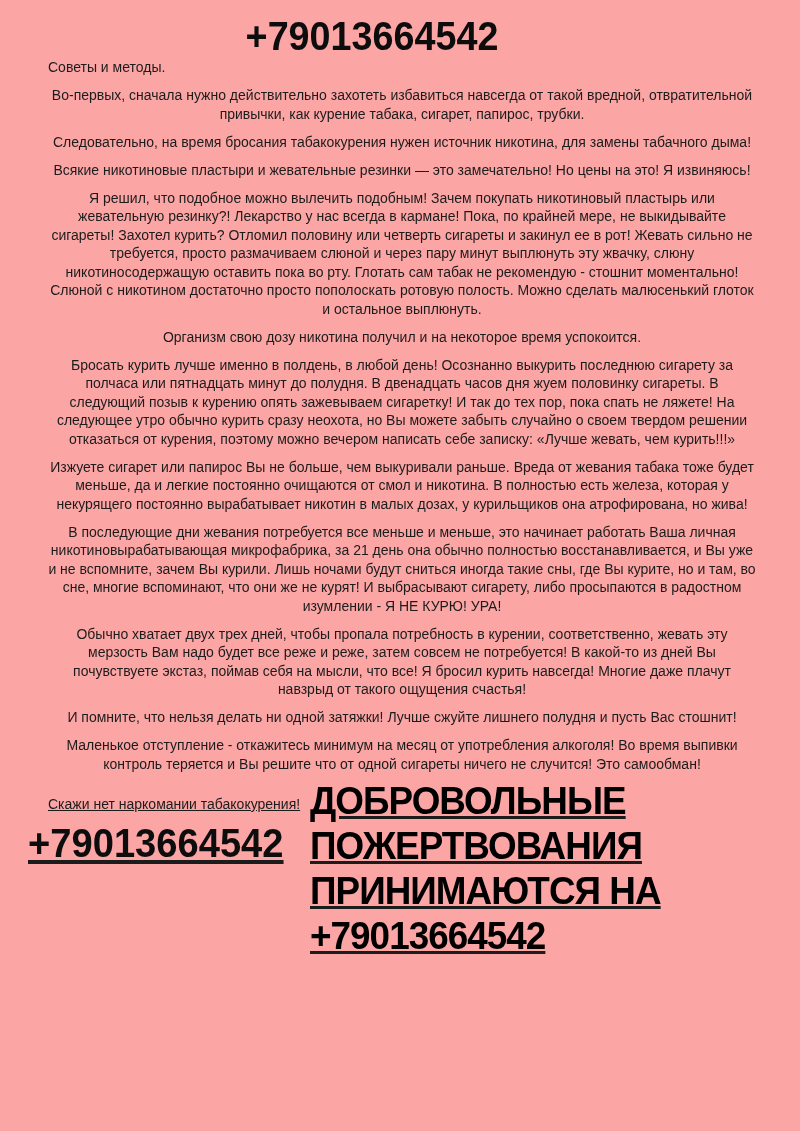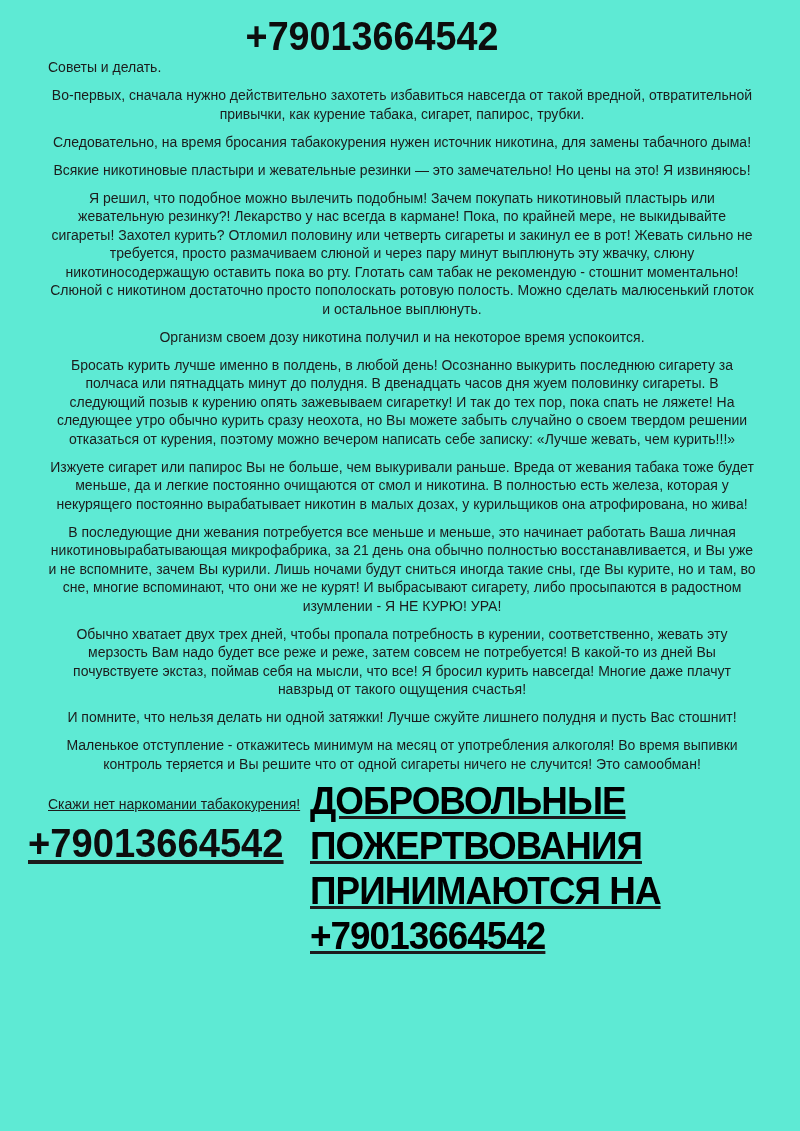--- a/index.html
+++ b/index.html
@@ -1,18 +1,18 @@
 <!DOCTYPE html>
 <html><head>
 <meta charset="utf-8">
 <style>
   html,body { margin:0; padding:0; }
   .page {
     width:800px; height:1131px;
-    background:#5eead4;
+    background:#fca5a5;
     font-family:"Liberation Sans", sans-serif;
     color:#1c1c1c;
     position:relative;
     overflow:hidden;
     box-sizing:border-box;
   }
   .content { padding:6px 44px 0 48px; }
 
   .title-phone {
     font-size:41px; font-weight:bold; color:#0d0d0d;
@@ -57,28 +57,28 @@
   .donation .dline { transform:scaleX(0.97); transform-origin:left center; }
 </style>
 </head>
 <body>
 
 <div class="page">
   <div class="content">
 
     <div class="title-phone">+79013664542</div>
 
-    <p class="subtitle">Советы и делать.</p>
+    <p class="subtitle">Советы и методы.</p>
 
     <div class="body-text">
       <p>Во-первых, сначала нужно действительно захотеть избавиться навсегда от такой вредной, отвратительной привычки, как курение табака, сигарет, папирос, трубки.</p>
       <p>Следовательно, на время бросания табакокурения нужен источник никотина, для замены табачного дыма!</p>
       <p>Всякие никотиновые пластыри и жевательные резинки — это замечательно! Но цены на это! Я извиняюсь!</p>
       <p>Я решил, что подобное можно вылечить подобным! Зачем покупать никотиновый пластырь или жевательную резинку?! Лекарство у нас всегда в кармане! Пока, по крайней мере, не выкидывайте сигареты! Захотел курить? Отломил половину или четверть сигареты и закинул ее в рот! Жевать сильно не требуется, просто размачиваем слюной и через пару минут выплюнуть эту жвачку, слюну никотиносодержащую оставить пока во рту. Глотать сам табак не рекомендую - стошнит моментально! Слюной с никотином достаточно просто пополоскать ротовую полость. Можно сделать малюсенький глоток и остальное выплюнуть.</p>
-      <p>Организм своем дозу никотина получил и на некоторое время успокоится.</p>
+      <p>Организм свою дозу никотина получил и на некоторое время успокоится.</p>
       <p>Бросать курить лучше именно в полдень, в любой день! Осознанно выкурить последнюю сигарету за полчаса или пятнадцать минут до полудня. В двенадцать часов дня жуем половинку сигареты. В следующий позыв к курению опять зажевываем сигаретку! И так до тех пор, пока спать не ляжете! На следующее утро обычно курить сразу неохота, но Вы можете забыть случайно о своем твердом решении отказаться от курения, поэтому можно вечером написать себе записку: «Лучше жевать, чем курить!!!»</p>
       <p>Изжуете сигарет или папирос Вы не больше, чем выкуривали раньше. Вреда от жевания табака тоже будет меньше, да и легкие постоянно очищаются от смол и никотина. В полностью есть железа, которая у некурящего постоянно вырабатывает никотин в малых дозах, у курильщиков она атрофирована, но жива!</p>
       <p>В последующие дни жевания потребуется все меньше и меньше, это начинает работать Ваша личная никотиновырабатывающая микрофабрика, за 21 день она обычно полностью восстанавливается, и Вы уже и не вспомните, зачем Вы курили. Лишь ночами будут сниться иногда такие сны, где Вы курите, но и там, во сне, многие вспоминают, что они же не курят! И выбрасывают сигарету, либо просыпаются в радостном изумлении - Я НЕ КУРЮ! УРА!</p>
       <p class="gap-before">Обычно хватает двух трех дней, чтобы пропала потребность в курении, соответственно, жевать эту мерзость Вам надо будет все реже и реже, затем совсем не потребуется! В какой-то из дней Вы почувствуете экстаз, поймав себя на мысли, что все! Я бросил курить навсегда! Многие даже плачут навзрыд от такого ощущения счастья!</p>
       <p>И помните, что нельзя делать ни одной затяжки! Лучше сжуйте лишнего полудня и пусть Вас стошнит!</p>
       <p>Маленькое отступление - откажитесь минимум на месяц от употребления алкоголя! Во время выпивки контроль теряется и Вы решите что от одной сигареты ничего не случится! Это самообман!</p>
     </div>
 
     <div class="footer">
       <div class="footer-left">

